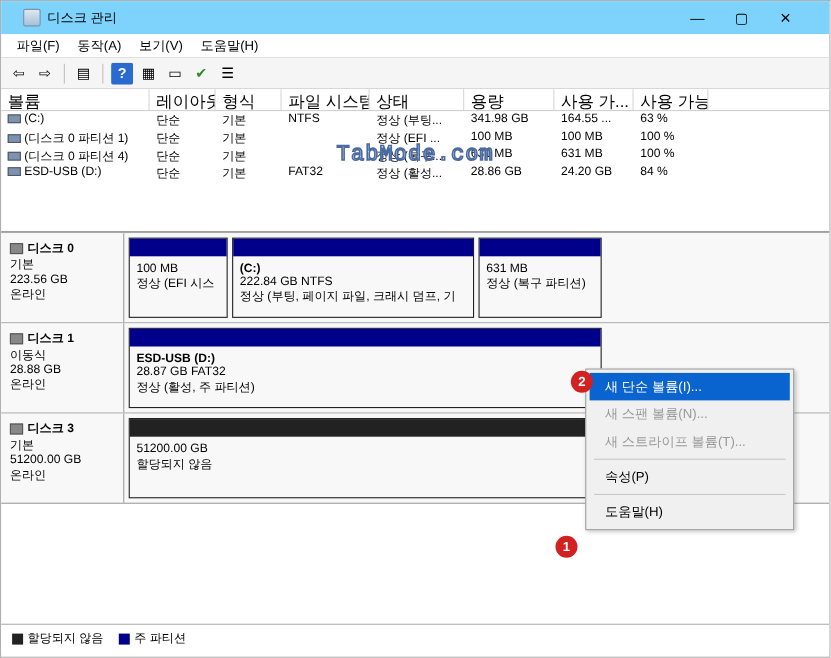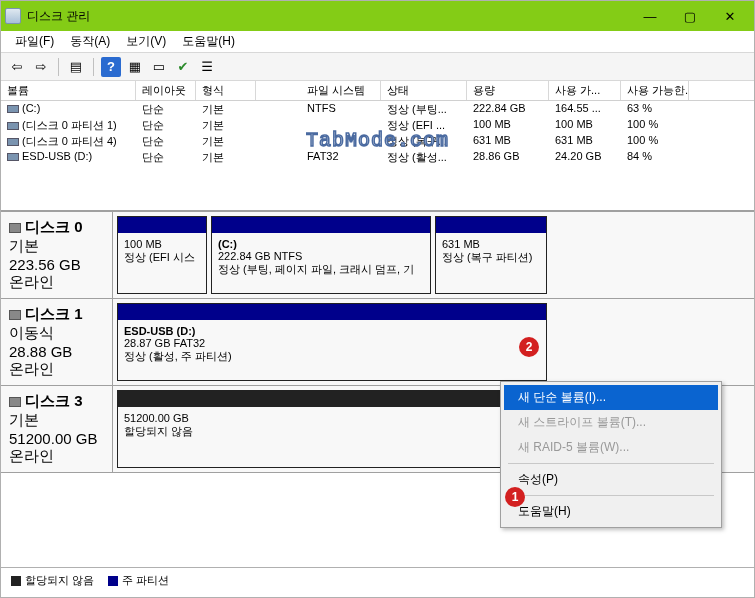--- a/index.html
+++ b/index.html
@@ -1,52 +1,52 @@
 <!DOCTYPE html>
 <html><head>
   <meta charset="utf-8">
   <style>
     * { box-sizing: border-box; margin: 0; padding: 0; }
     body { font-family: "Malgun Gothic", "Segoe UI", sans-serif; font-size: 12px; background: #fff; width: 755px; height: 598px; border: 1px solid #b0b0b0; position: relative; overflow: hidden; }
-    .titlebar { display: flex; align-items: center; height: 30px; padding: 0 4px; background: #84cc16; }
+    .titlebar { display: flex; align-items: center; height: 30px; padding: 0 20px; background: #7dd3fc; }
     .titlebar .app-icon { width: 16px; height: 16px; margin-right: 6px; background: linear-gradient(#dfe8f0, #a8c0d8); border: 1px solid #7a94b0; border-radius: 2px; }
     .titlebar .title { flex: 1; font-size: 12px; }
     .titlebar .win-btn { width: 40px; height: 26px; display: flex; align-items: center; justify-content: center; font-family: Arial; font-size: 13px; }
     .menubar { display: flex; height: 22px; padding: 0 6px; border-bottom: 1px solid #d8d8d8; }
     .menu-item { padding: 2px 8px; font-size: 12px; }
     .toolbar { display: flex; align-items: center; height: 28px; padding: 0 6px; border-bottom: 1px solid #d8d8d8; background: #f5f5f5; gap: 4px; }
     .tb-btn { width: 20px; height: 20px; display: flex; align-items: center; justify-content: center; border: 1px solid transparent; font-size: 13px; }
     .tb-sep { width: 1px; height: 18px; background: #c0c0c0; margin: 0 3px; }
     .list-panel { height: 130px; border-bottom: 1px solid #a0a0a0; overflow: hidden; }
     .list-header { display: flex; height: 20px; background: #fff; border-bottom: 1px solid #d0d0d0; }
-    .list-header .col { border-right: 1px solid #d8d8d8; padding: 2px 6px; font-size: 11px; overflow: hidden; white-space: nowrap; }
+    .list-header .col { border-right: 1px solid #d8d8d8; padding: 2px 6px; font-size: 15px; overflow: hidden; white-space: nowrap; }
     .list-rows { }
     .list-row { display: flex; height: 16px; font-size: 11px; }
     .list-row .cell { padding: 1px 6px; overflow: hidden; white-space: nowrap; }
     .vol-icon { display: inline-block; width: 12px; height: 8px; background: #7a94b0; border: 1px solid #556; margin-right: 3px; vertical-align: middle; }
     .w-vol { width: 135px; }
     .w-layout { width: 60px; }
     .w-type { width: 60px; }
-    .w-fs { width: 80px; margin-left: 45px; }
+    .w-fs { width: 80px; }
     .w-status { width: 86px; }
     .w-cap { width: 82px; }
     .w-avail { width: 72px; }
     .w-pct { width: 68px; }
     .graphic-panel { border-top: 1px solid #a0a0a0; }
     .disk-row { display: flex; border-bottom: 1px solid #a0a0a0; min-height: 82px; background: #f8f8f8;}
-    .disk-info { width: 112px; padding: 6px 8px; font-size: 15px; border-right: 1px solid #a0a0a0; }
+    .disk-info { width: 112px; padding: 6px 8px; font-size: 11px; border-right: 1px solid #a0a0a0; }
     .disk-info .dicon { display:inline-block; width:12px; height:10px; background:#888; border:1px solid #555; margin-right:4px; vertical-align:middle;}
     .disk-info .dname { font-weight: bold; }
     .part-wrap { flex: 1; display: flex; padding: 4px; gap: 4px; }
     .part { border: 1px solid #222; display: flex; flex-direction: column; font-size: 11px; }
     .part-top { height: 16px; background: #00008b; }
     .part-top.unalloc { background: #222; }
     .part-body { padding: 5px 6px; flex: 1; }
     .part-body .pname { font-weight: bold; }
-    .ctx-menu { position: absolute; top: 334px; right: 32px; width: 222px; background: #f0f0f0; border: 1px solid #a0a0a0; box-shadow: 2px 2px 4px rgba(0,0,0,.25); padding: 3px; z-index: 50; font-size: 12px; margin-top: 46px; }
+    .ctx-menu { position: absolute; top: 334px; right: 32px; width: 190px; background: #f0f0f0; border: 1px solid #a0a0a0; box-shadow: 2px 2px 4px rgba(0,0,0,.25); padding: 3px; z-index: 50; font-size: 12px; }
     .ctx-item { padding: 4px 14px; white-space: nowrap; }
     .ctx-item.sel { background: #0a64d0; color: #fff; }
     .ctx-item.dis { color: #999; }
     .ctx-sep { height: 1px; background: #c8c8c8; margin: 3px 4px; }
     .badge { position: absolute; width: 20px; height: 20px; background: #d32020; border-radius: 50%; color: #fff; font-weight: bold; font-size: 12px; display: flex; align-items:center; justify-content:center; z-index:60; }
     .legend { position: absolute; bottom: 4px; left: 0; right: 0; height: 26px; border-top: 1px solid #b0b0b0; padding: 6px 10px; display: flex; gap: 14px; font-size: 11px; align-items: center; background:#fff;}
     .legend .sw { width: 10px; height: 10px; display:inline-block; margin-right:4px; vertical-align:middle;}
     .watermark { position: absolute; top: 128px; left: 50%; transform: translateX(-50%); font-family: Liberation Mono, monospace; font-size: 20px; color: #fff; -webkit-text-stroke: 1.5px #4a6aa0; letter-spacing: 1px; z-index: 5; pointer-events:none; white-space:nowrap; }
   </style>
 </head>
@@ -91,21 +91,21 @@
     <div class="col w-avail">사용 가...</div>
     <div class="col w-pct">사용 가능한...</div>
   </div>
   <div class="list-rows" id="vol-rows">
       <div class="list-row">
         <div class="cell w-vol"><span class="vol-icon"></span>(C:)</div>
         <div class="cell w-layout">단순</div>
         <div class="cell w-type">기본</div>
         <div class="cell w-fs">NTFS</div>
         <div class="cell w-status">정상 (부팅...</div>
-        <div class="cell w-cap">222.84 GB</div>
+        <div class="cell w-cap">341.98 GB</div>
         <div class="cell w-avail">164.55 ...</div>
         <div class="cell w-pct">63 %</div>
       </div>
       <div class="list-row">
         <div class="cell w-vol"><span class="vol-icon"></span>(디스크 0 파티션 1)</div>
         <div class="cell w-layout">단순</div>
         <div class="cell w-type">기본</div>
         <div class="cell w-fs"></div>
         <div class="cell w-status">정상 (EFI ...</div>
         <div class="cell w-cap">100 MB</div>
@@ -168,22 +168,22 @@
         <div class="part" style="width: 430px;">
           <div class="part-top unalloc"></div>
           <div class="part-body">51200.00 GB<br>할당되지 않음</div>
         </div>
       </div>
     </div>
   </div>
 
 <div class="ctx-menu" id="ctx">
     <div class="ctx-item sel">새 단순 볼륨(I)...</div>
+    <div class="ctx-item dis">새 스팬 볼륨(N)...</div>
     <div class="ctx-item dis">새 스트라이프 볼륨(T)...</div>
-    <div class="ctx-item dis">새 RAID-5 볼륨(W)...</div>
     <div class="ctx-sep"></div>
     <div class="ctx-item">속성(P)</div>
     <div class="ctx-sep"></div>
     <div class="ctx-item">도움말(H)</div>
   </div>
 
 <div class="badge" style="top:486px; left:504px;">1</div>
 <div class="badge" style="top:336px; left:518px;">2</div>
 
 <div class="watermark">TabMode.com</div>

